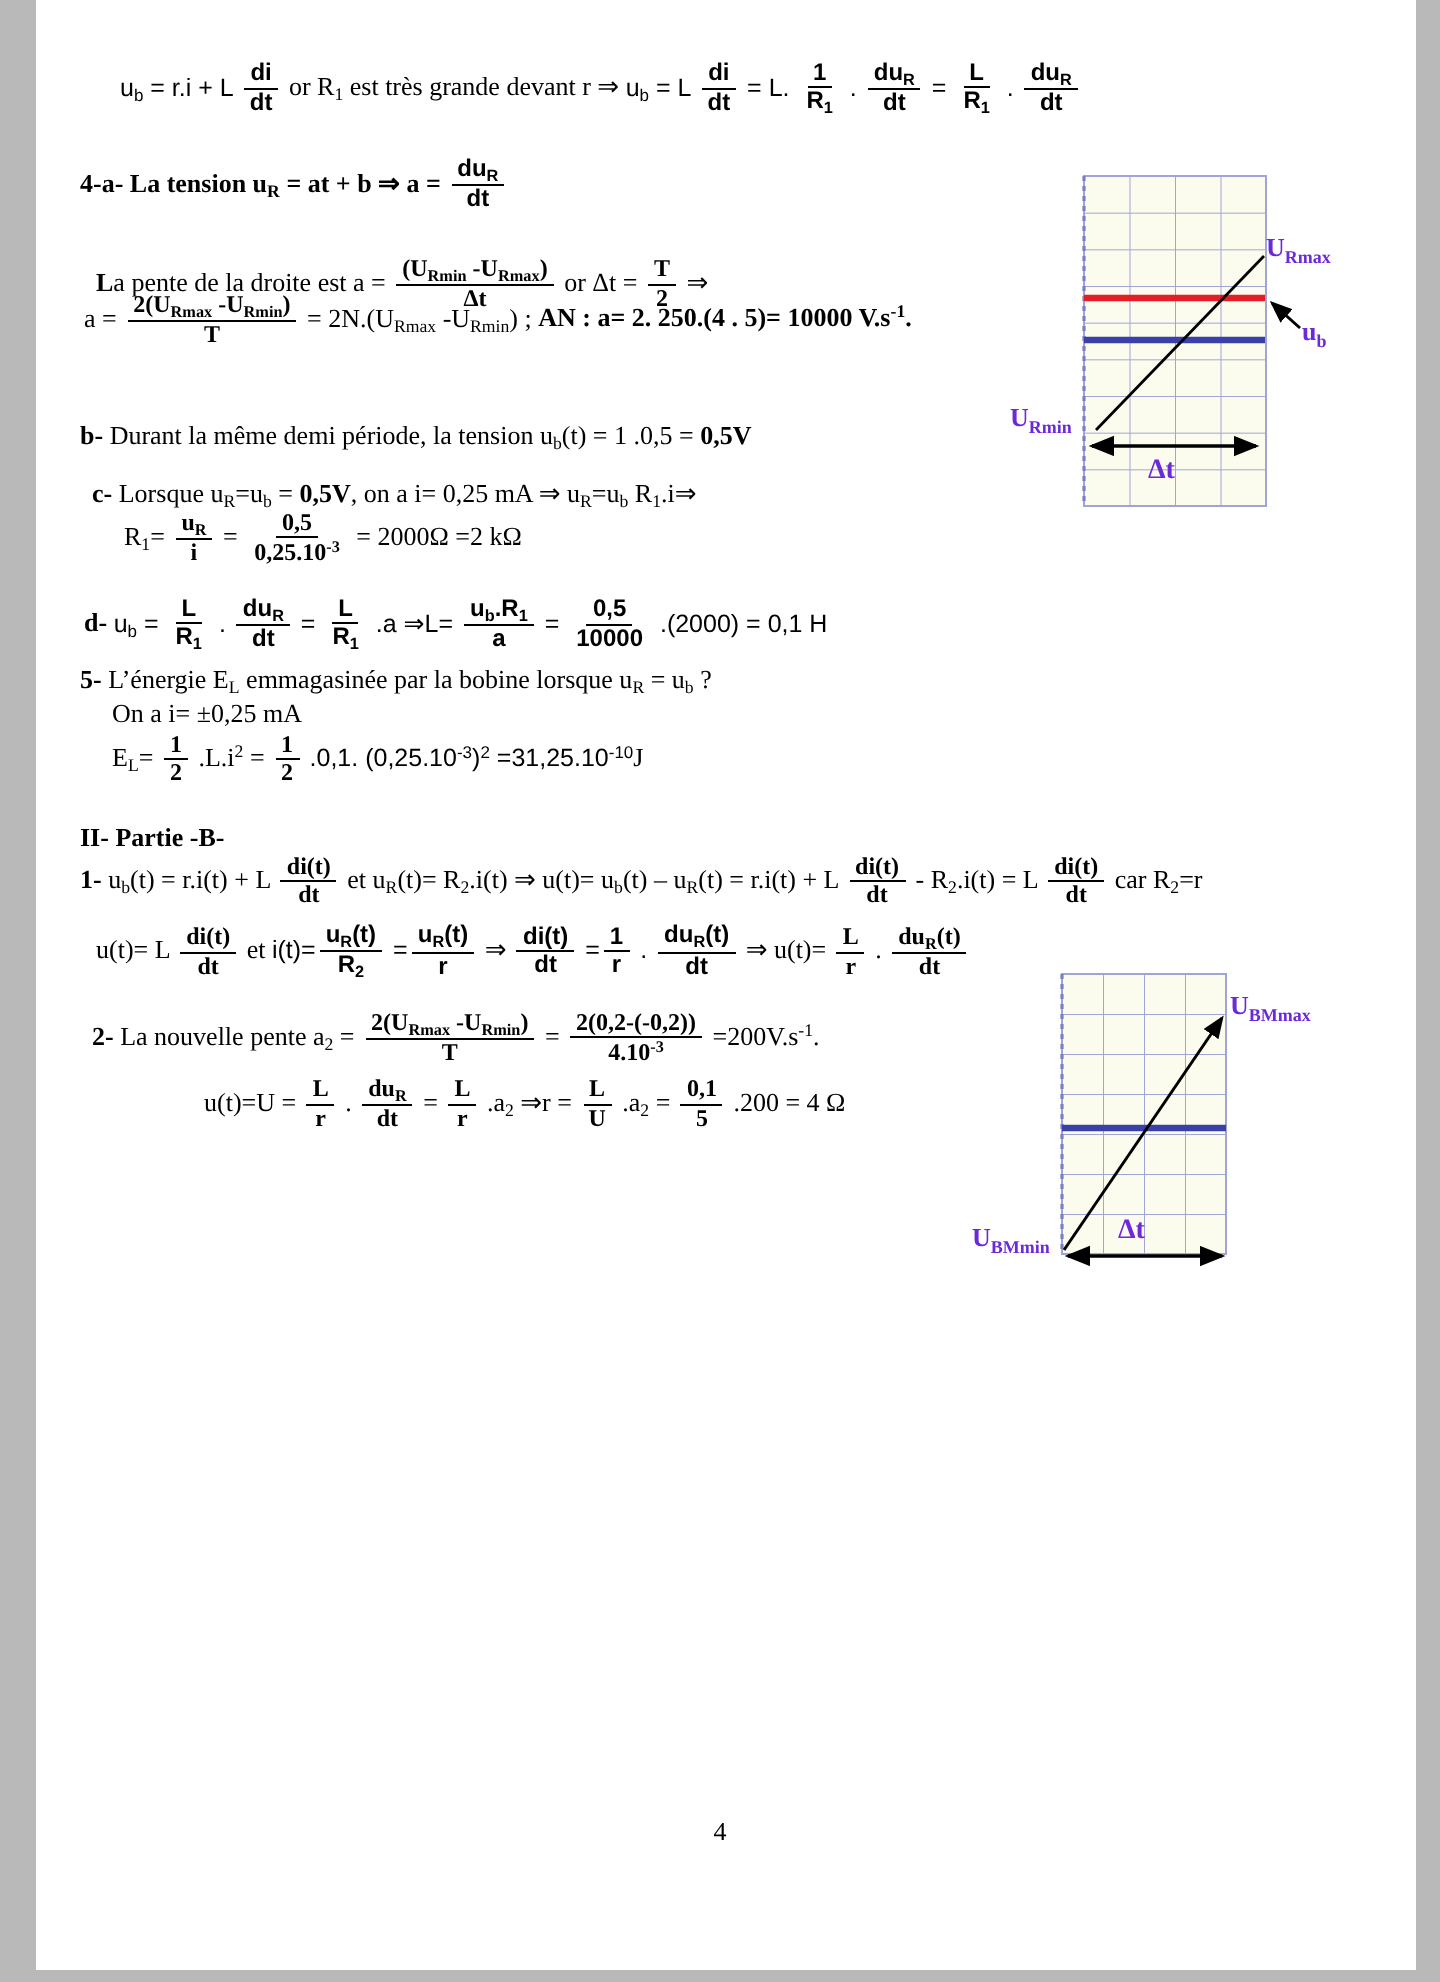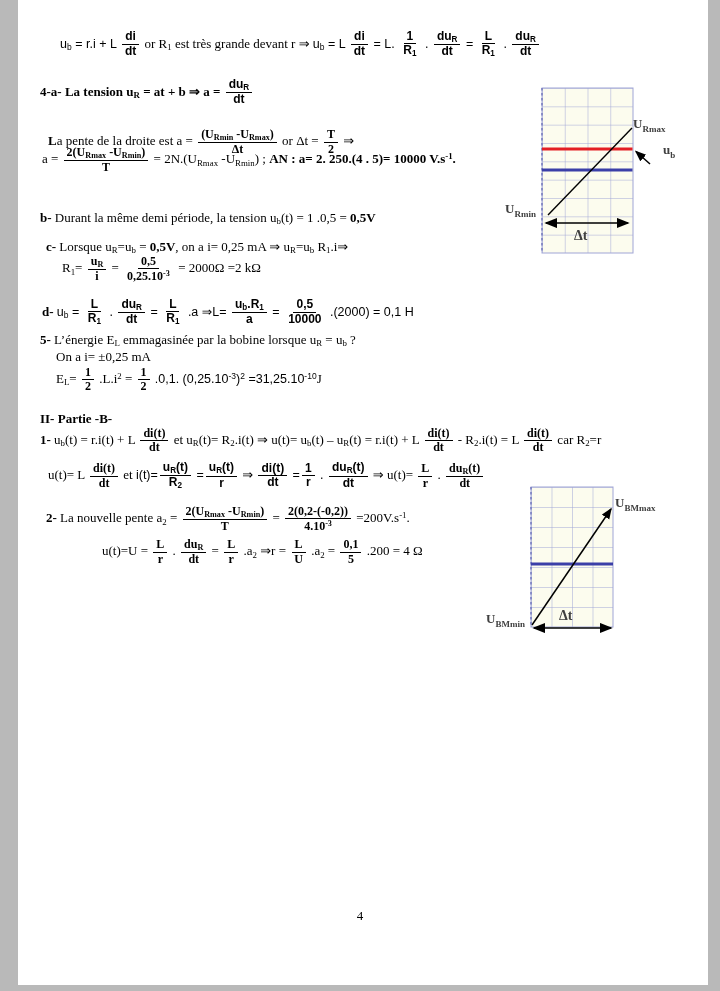--- a/index.html
+++ b/index.html
@@ -25,21 +25,21 @@
   .frac .num{border-bottom:1px solid #000;padding:0 3px;}
   .frac .den{padding:0 3px;}
   .msub{font-size:0.68em;vertical-align:-0.28em;}
   .msup{font-size:0.68em;vertical-align:0.5em;}
   .mbold{font-weight:bold;}
   .msans{font-family:"Liberation Sans",sans-serif;font-size:12.5px;}
   .graph{position:absolute;}
   .graph svg{position:absolute;left:0;top:0;}
   .glabel{
     position:absolute;font-weight:bold;font-size:13px;
-    font-family:"Liberation Serif",serif;white-space:nowrap;color:#404040;
+    font-family:"Liberation Serif",serif;white-space:nowrap;color:#6d28d9;
   }
   .glabel sub{font-size:9px;font-weight:bold;}
   .pagenum{
     position:absolute;left:0;width:720px;text-align:center;
     font-size:13px;color:#000;
   }
 </style>
 </head>
 <body>
 
@@ -191,21 +191,21 @@
       <rect x="62" y="8" width="91" height="165" fill="url(#g1p)"></rect>
       <rect x="62" y="8" width="91" height="165" fill="none" stroke-width="1" stroke="#a0a5d6"></rect>
       <line x1="62" y1="8" x2="62" y2="173" stroke-width="1.6" stroke-dasharray="2.5,2.5" stroke="#7a7fc0"></line>
       <line x1="62" y1="69" x2="152.5" y2="69" stroke-width="3.2" stroke="#e31e24"></line>
       <line x1="62" y1="90" x2="152.5" y2="90" stroke-width="3.2" stroke="#3b3fa8"></line>
       <line x1="68" y1="135" x2="152" y2="48" stroke="#000" stroke-width="1.4"></line>
       <line x1="66" y1="143" x2="148" y2="143" stroke="#000" stroke-width="1.7" marker-start="url(#ah)" marker-end="url(#ah)"></line>
       <line x1="170" y1="84" x2="156" y2="71.5" stroke="#000" stroke-width="1.5" marker-end="url(#ah)"></line>
     </svg>
     <div class="glabel" style="left:153px;top:36px;"><span>U</span><sub>Rmax</sub></div>
-    <div class="glabel" style="left:171px;top:62px;margin-left:12px;"><span>u</span><sub>b</sub></div>
+    <div class="glabel" style="left:171px;top:78px;"><span>u</span><sub>b</sub></div>
     <div class="glabel" style="left:25px;top:121px;text-align:right;"><span>U</span><sub></sub><sub>Rmin</sub></div>
     <div class="glabel" style="left:94px;top:148px;font-size:14px;"><span>Δt</span></div>
   </div>
 
   <div class="graph" style="left:460px;top:475px;width:260px;height:165px;">
     <svg width="260" height="165">
       <defs>
         <pattern id="g2p" width="20.5" height="20" patternUnits="userSpaceOnUse" x="71" y="12">
           <path d="M0,0 H21 M0,0 V21" fill="none" stroke-width="1" stroke="#a0a5d6"></path>
         </pattern>

